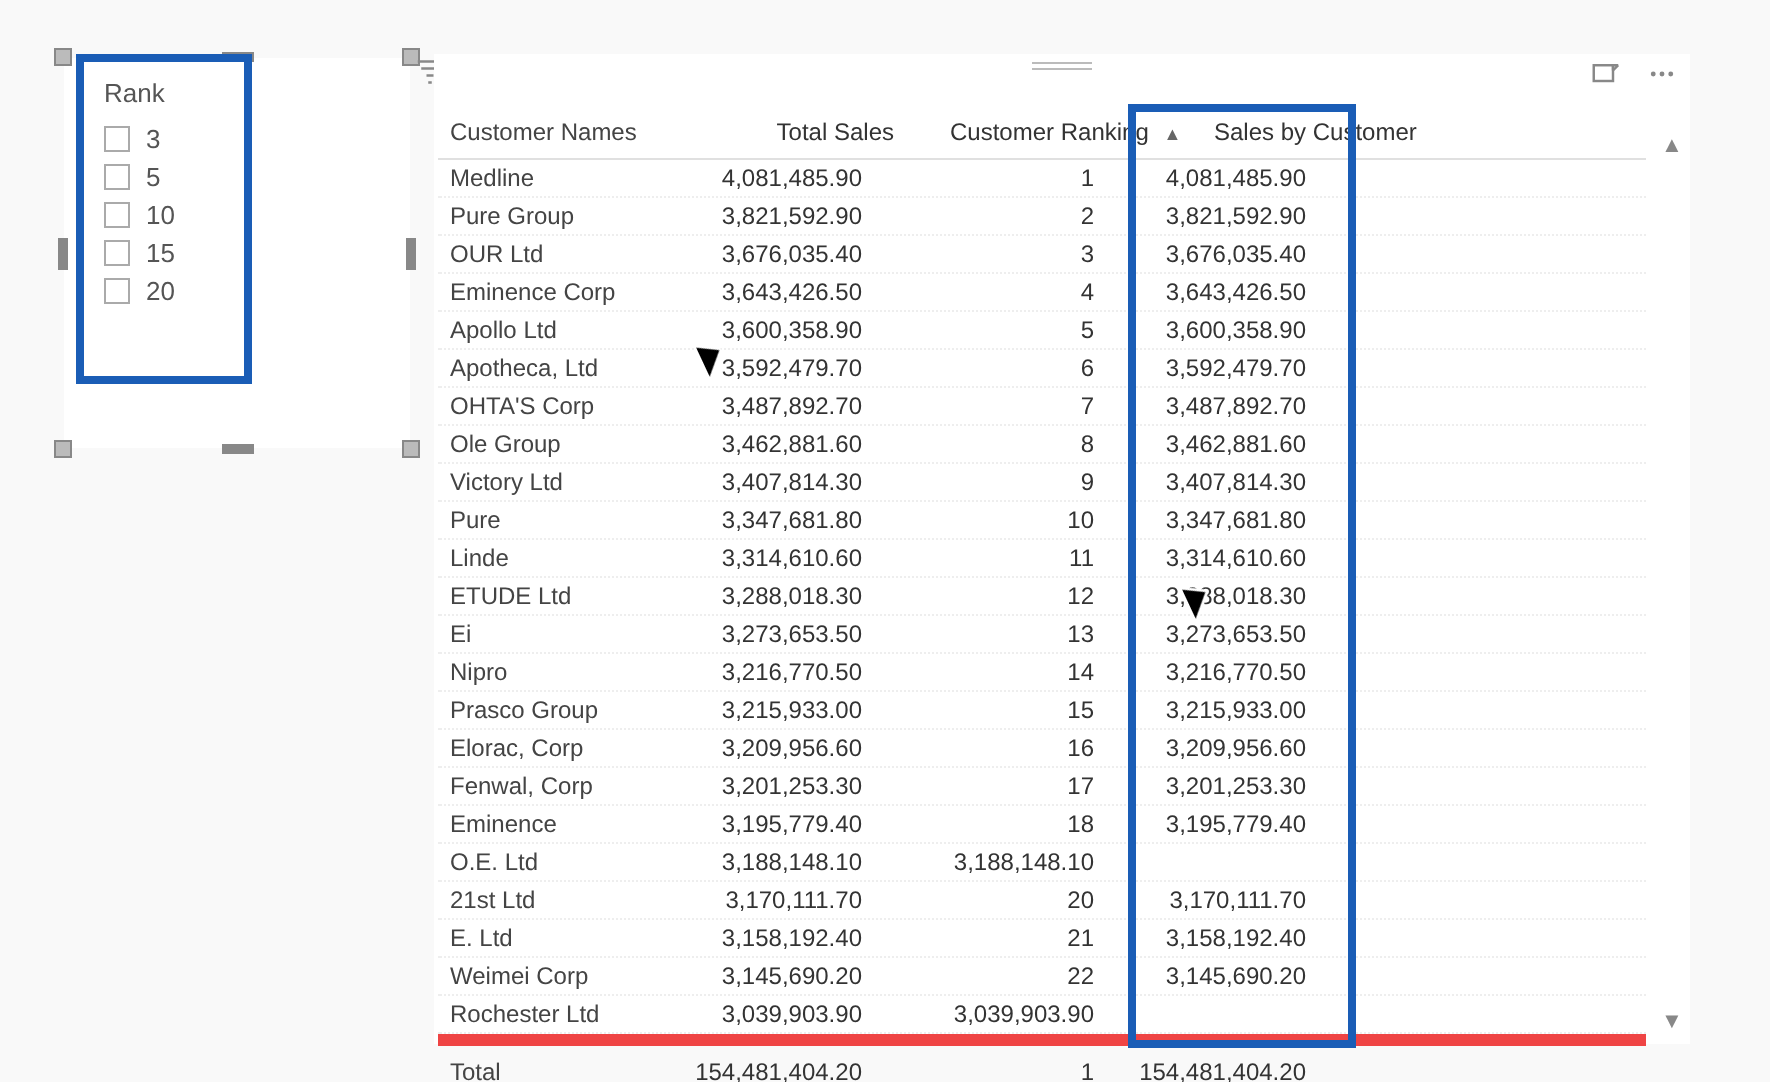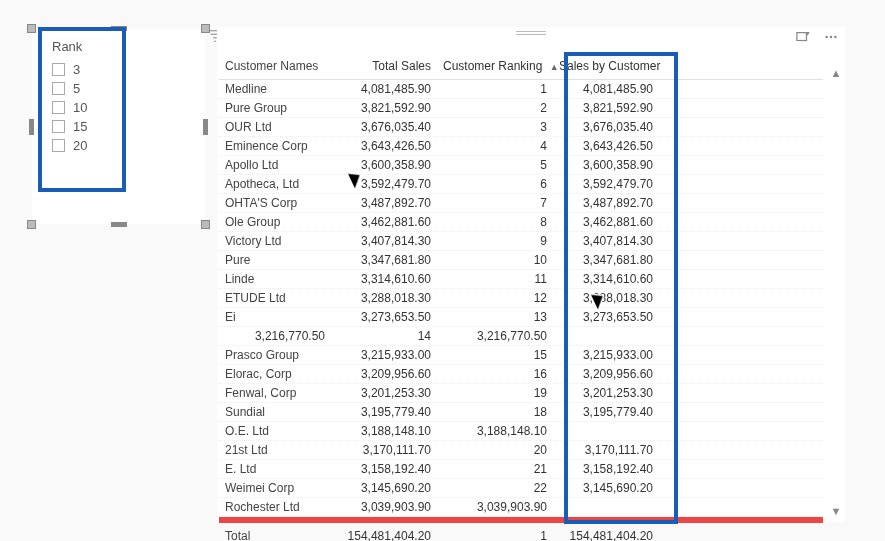--- a/index.html
+++ b/index.html
@@ -74,21 +74,21 @@
     .grid {
       position: absolute; left: 2px; right: 22px; top: 28px;
       font-size: 12px;
     }
     .grid-header, .grid-row, .grid-total {
       display: grid;
       grid-template-columns: 112px 106px 116px 106px;
       column-gap: 0;
       align-items: center;
     }
-    .grid-header { color:#555; border-bottom: 1px solid #e0e0e0; padding: 4px 0 6px 0; font-weight: 400; }
+    .grid-header { color:#555; border-bottom: 1px solid #e0e0e0; padding: 4px 0 6px 0; font-weight: 400; gap: 16px; }
     .grid-header .cell { padding: 0 6px; white-space: nowrap; }
     .grid-row { border-bottom: 1px dotted #eee; }
     .grid-row .cell { padding: 2px 6px; white-space: nowrap; }
     .grid-total { border-top: 6px solid #ef4444; font-weight: 400; padding-top: 4px; }
     .grid-total .cell { padding: 2px 6px; }
 
     .cell.txt { color:#444; }
     .cell.num { text-align: right; color:#333; }
 
     .sort-ind { display:inline-block; margin-left:4px; font-size:9px; vertical-align: middle; color:#666;}
@@ -294,44 +294,45 @@
             <div class="cell num">12</div>
             <div class="cell num">3,288,018.30</div>
           </div>
           <div class="grid-row">
             <div class="cell txt">Ei</div>
             <div class="cell num">3,273,653.50</div>
             <div class="cell num">13</div>
             <div class="cell num">3,273,653.50</div>
           </div>
           <div class="grid-row">
+            <div class="cell txt">Nipro</div>
             <div class="cell num">3,216,770.50</div>
             <div class="cell num">14</div>
             <div class="cell num">3,216,770.50</div>
           </div>
           <div class="grid-row">
             <div class="cell txt">Prasco Group</div>
             <div class="cell num">3,215,933.00</div>
             <div class="cell num">15</div>
             <div class="cell num">3,215,933.00</div>
           </div>
           <div class="grid-row">
             <div class="cell txt">Elorac, Corp</div>
             <div class="cell num">3,209,956.60</div>
             <div class="cell num">16</div>
             <div class="cell num">3,209,956.60</div>
           </div>
           <div class="grid-row">
             <div class="cell txt">Fenwal, Corp</div>
             <div class="cell num">3,201,253.30</div>
-            <div class="cell num">19</div>
+            <div class="cell num">17</div>
             <div class="cell num">3,201,253.30</div>
           </div>
           <div class="grid-row">
-            <div class="cell txt">Sundial</div>
+            <div class="cell txt">Eminence</div>
             <div class="cell num">3,195,779.40</div>
             <div class="cell num">18</div>
             <div class="cell num">3,195,779.40</div>
           </div>
           <div class="grid-row">
             <div class="cell txt">O.E. Ltd</div>
             <div class="cell num">3,188,148.10</div>
             <div class="cell num">3,188,148.10</div>
           </div>
           <div class="grid-row">

